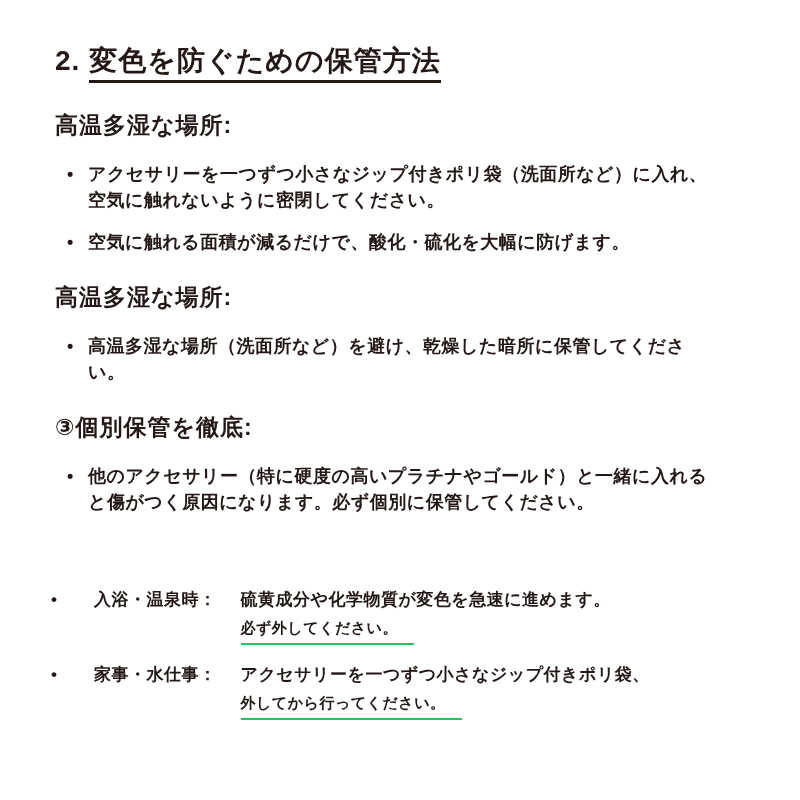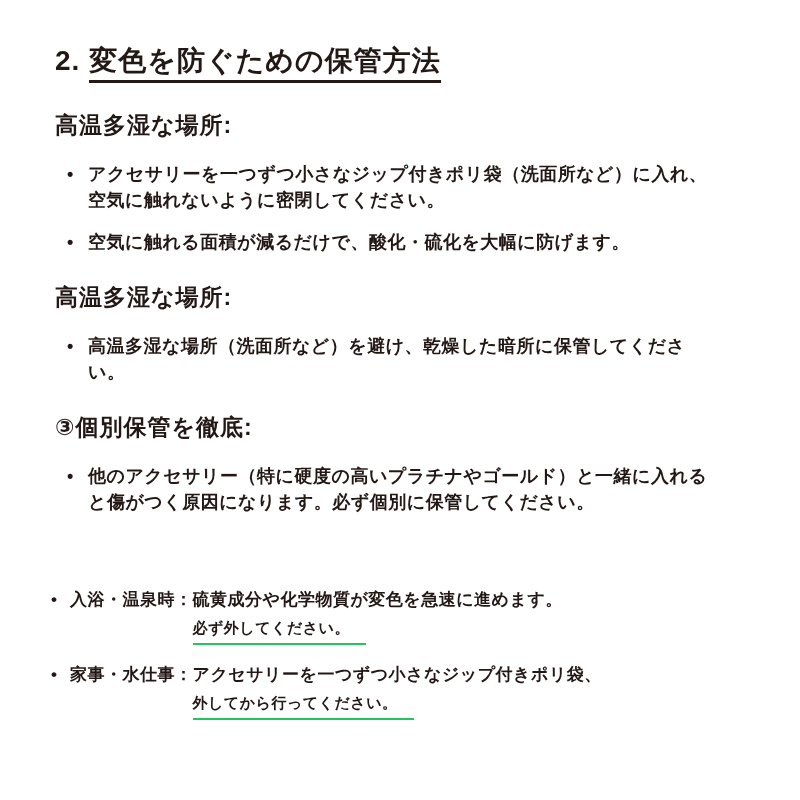--- a/index.html
+++ b/index.html
@@ -93,20 +93,21 @@
     margin-bottom: 17px;
   }
   ul.notes .marker {
     position: absolute;
     left: 8px;
     top: 0;
   }
   .note-label, .note-body {
     display: inline-block;
     vertical-align: top;
+    margin-left: 24px;
   }
   .note-emph {
     display: inline-block;
     margin-top: 2px;
     font-size: 15px;
     line-height: 26px;
     border-bottom: 2px solid #22c55e;
     padding: 0 16px 2px 0;
   }
 </style>

